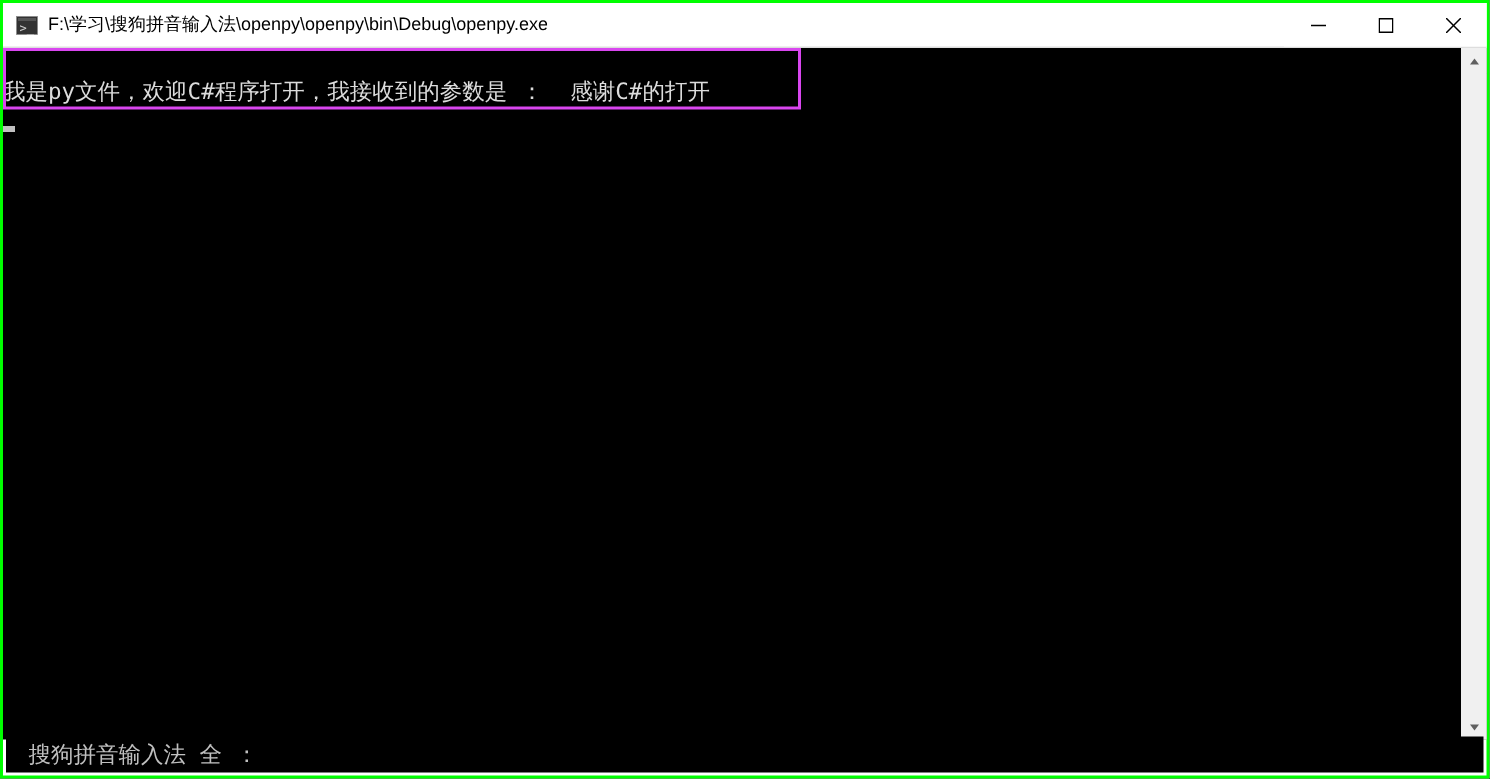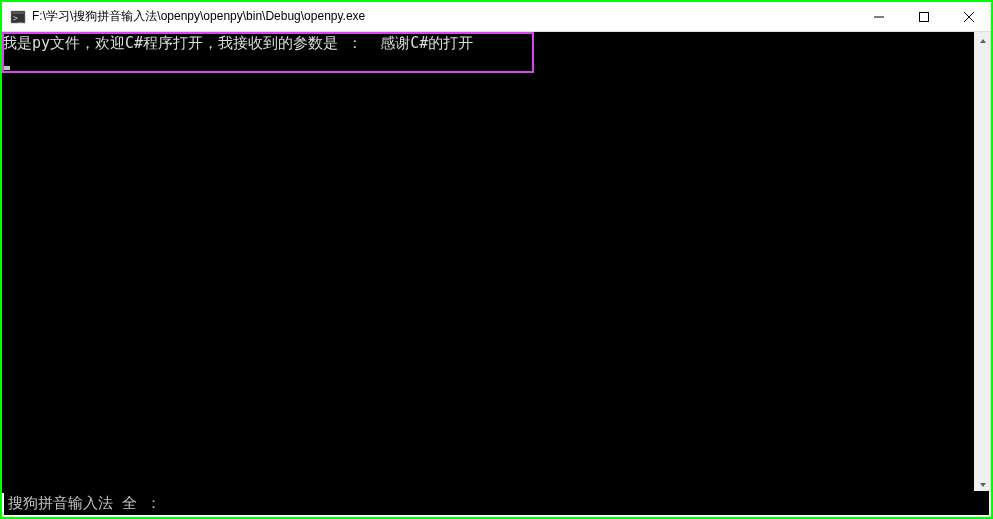--- a/index.html
+++ b/index.html
@@ -104,21 +104,21 @@
       top: 0;
       left: 0;
       width: 532px;
       height: 41px;
       border: 2px solid #d946ef;
       pointer-events: none;
       z-index: 10;
     }
     
     .console-text {
-      padding: 2px 0 0 0;
+      padding: 20px 0 0 0;
       color: #dcdcdc;
       white-space: pre;
     }
     
     .cursor-block {
       display: inline-block;
       width: 8px;
       height: 4px;
       background: #c0c0c0;
       vertical-align: baseline;
@@ -154,21 +154,21 @@
     .ime-bar {
       position: absolute;
       bottom: 2px;
       left: 2px;
       right: 2px;
       height: 24px;
       background: #000;
       color: #c0c0c0;
       font-family: "NSimSun", "SimSun", monospace;
       font-size: 15px;
-      padding: 2px 4px;
+      padding: 2px 15px;
       display: flex;
       align-items: center;
     }
   </style>
 </head>
 <body>
 
 <div class="window-frame">
 
   <div class="title-bar">

